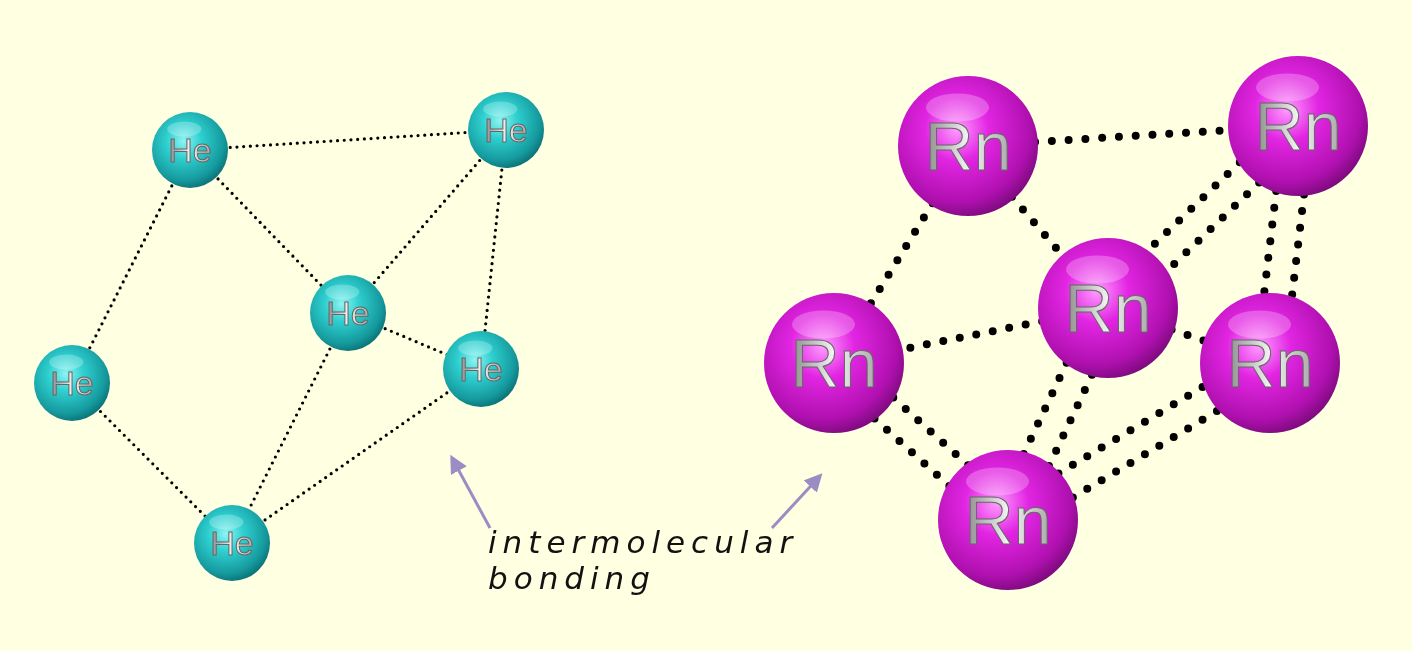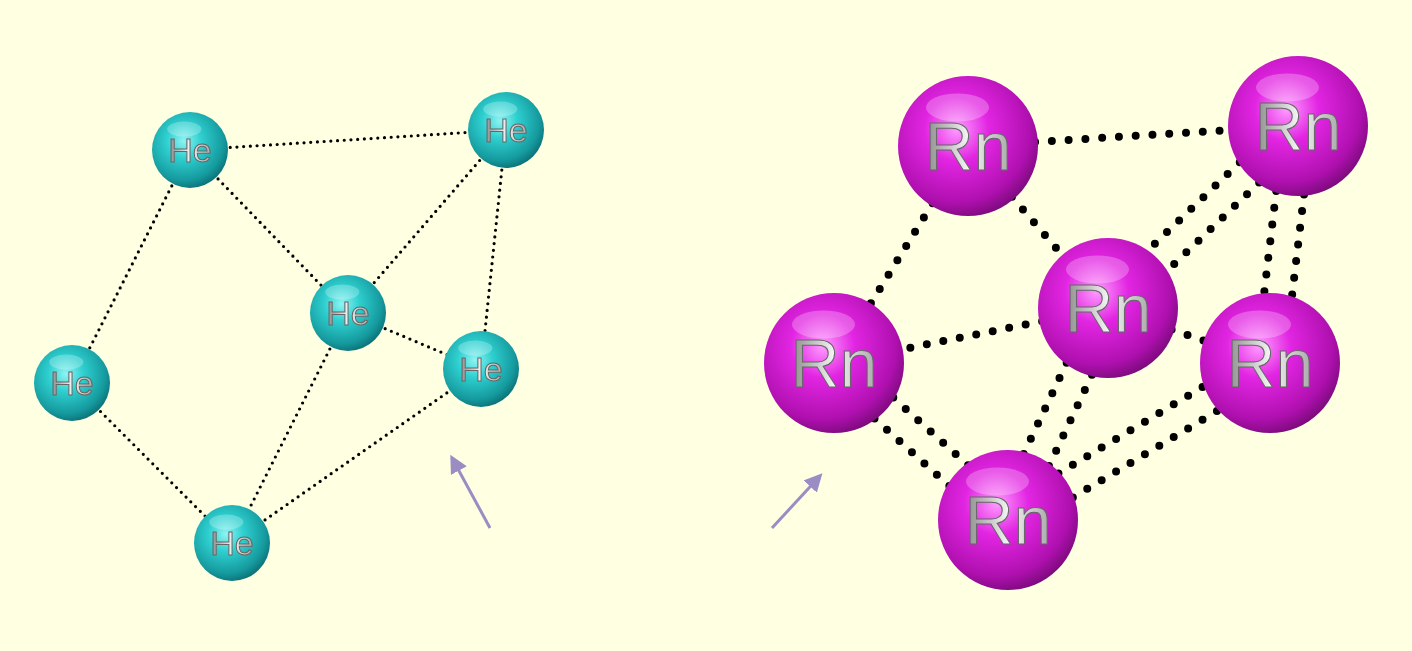--- a/index.html
+++ b/index.html
@@ -132,13 +132,15 @@
       </g>
       <g>
         <circle cx="1008" cy="520" r="70" fill="url(#rnGrad)"></circle>
         <ellipse cx="997.5" cy="481.5" rx="31.5" ry="14" fill="#fff" opacity="0.25"></ellipse>
         <text x="1008" y="544.48" text-anchor="middle" font-size="68" fill="url(#labelGrad)" stroke="#666" stroke-width="1" class="atom-label">Rn</text>
       </g>
     </g>
 </svg>
 
 <div class="caption">
+  <div>intermolecular</div>
+  <div>bonding</div>
 </div>
 
 </body></html>

